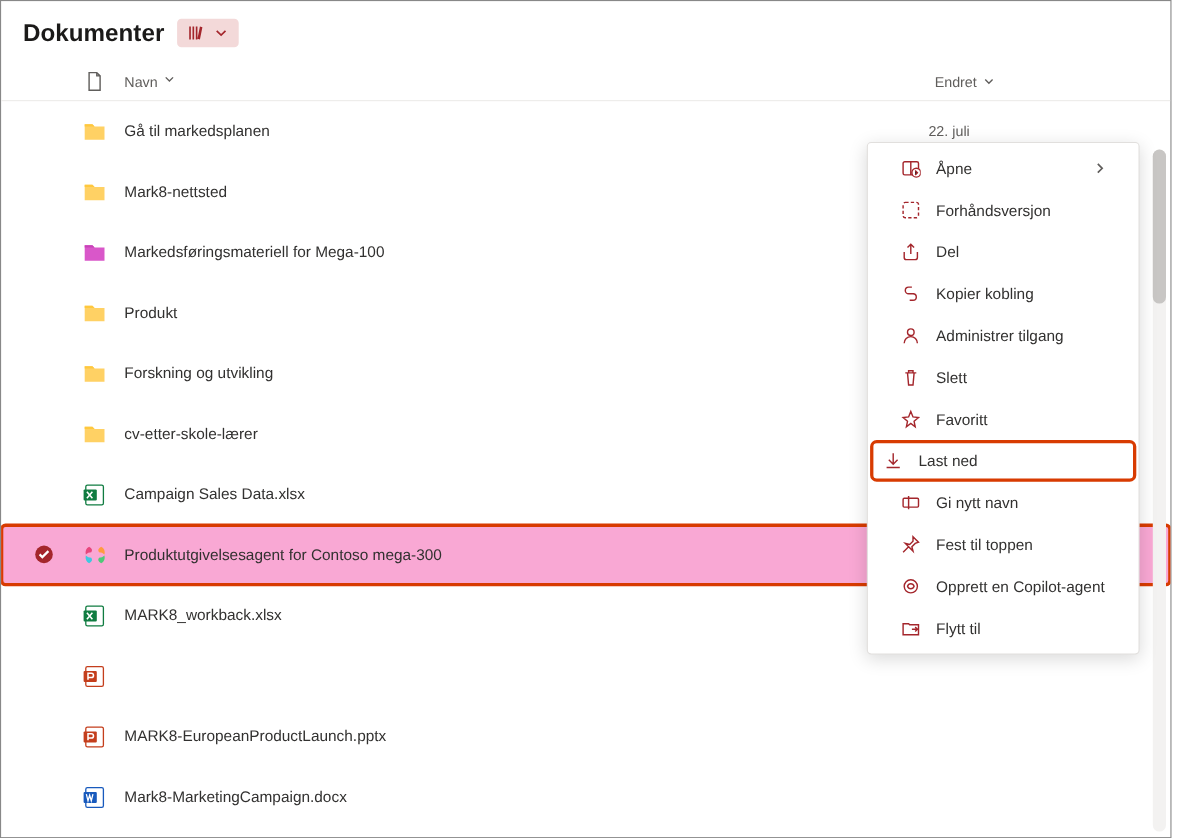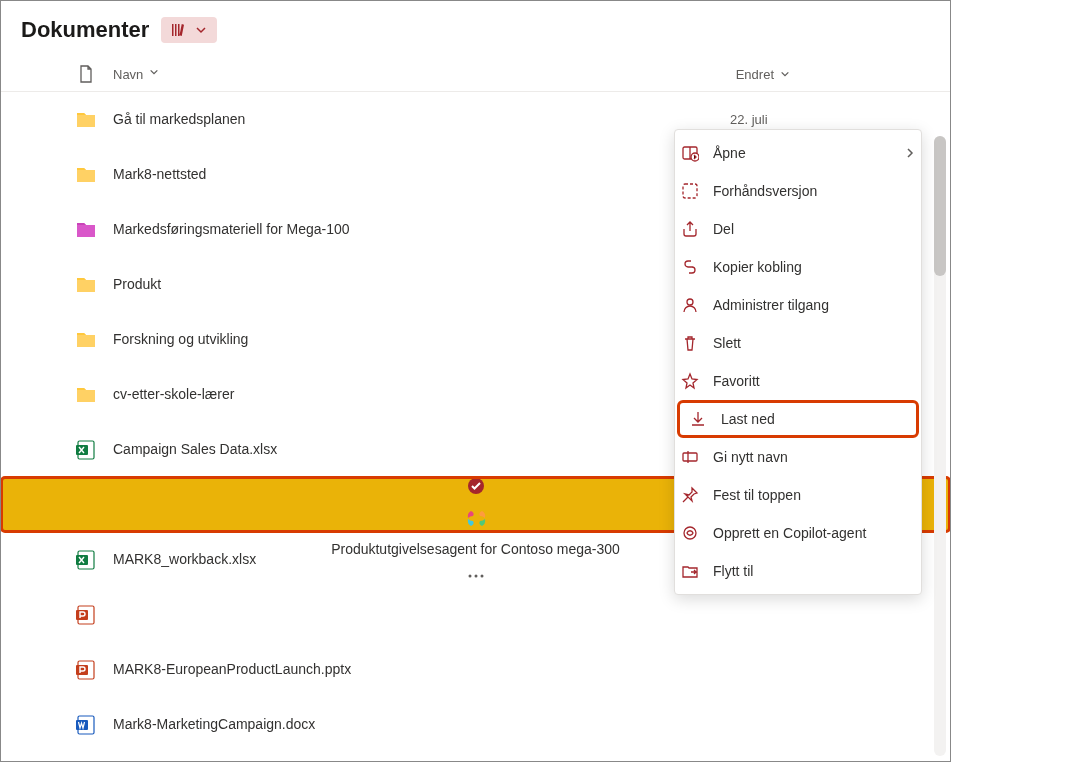--- a/index.html
+++ b/index.html
@@ -3,21 +3,21 @@
 <meta charset="utf-8">
 <style>
   * { box-sizing: border-box; margin: 0; padding: 0; }
   body {
     font-family: 'Segoe UI', -apple-system, BlinkMacSystemFont, sans-serif;
     background: #fff;
     color: #323130;
     font-size: 14px;
   }
   .frame {
-    width: 951px;
+    width: 1065px;
     height: 762px;
     border: 1px solid #888;
     position: relative;
     overflow: hidden;
     background: #fff;
   }
   .header {
     display: flex;
     align-items: center;
     padding: 16px 20px 12px 20px;
@@ -60,22 +60,21 @@
     padding: 0 20px;
     gap: 12px;
     border-bottom: 1px solid transparent;
     position: relative;
   }
   .row .sel-col { width: 38px; display:flex; align-items:center; justify-content:center; }
   .row .icon-col { width: 30px; display:flex; align-items:center; justify-content:center; }
   .row .name-col { flex: 1; font-size: 14px; color: #323130; }
   .row .date-col { width: 200px; text-align: left; color: #605e5c; font-size: 13px; padding-right: 60px; }
   .row.selected {
-    background: #eab308;
-    flex-direction: column;
+    background: #f9a8d4;
   }
   .row.highlight-box {
     outline: 3px solid #d83b01;
     outline-offset: -2px;
     border-radius: 4px;
   }
   .more-dots { color: #605e5c; cursor: pointer; padding: 4px; }
 
   
   .ctx-menu {
@@ -86,21 +85,21 @@
     background: #fff;
     box-shadow: 0 4px 16px rgba(0,0,0,0.15);
     border: 1px solid #e1dfdd;
     border-radius: 4px;
     padding: 4px 0;
     z-index: 10;
   }
   .ctx-item {
     display: flex;
     align-items: center;
-    padding: 10px 6px;
+    padding: 10px 30px;
     gap: 14px;
     cursor: pointer;
     position: relative;
     font-size: 14px;
     color: #323130;
   }
   .ctx-item .icon { width: 18px; height: 18px; display:flex; align-items:center; justify-content:center; color: #a4262c; flex-shrink: 0; }
   .ctx-item .chev-right { margin-left: auto; color: #605e5c; }
   .ctx-item.highlight {
     outline: 3px solid #d83b01;

